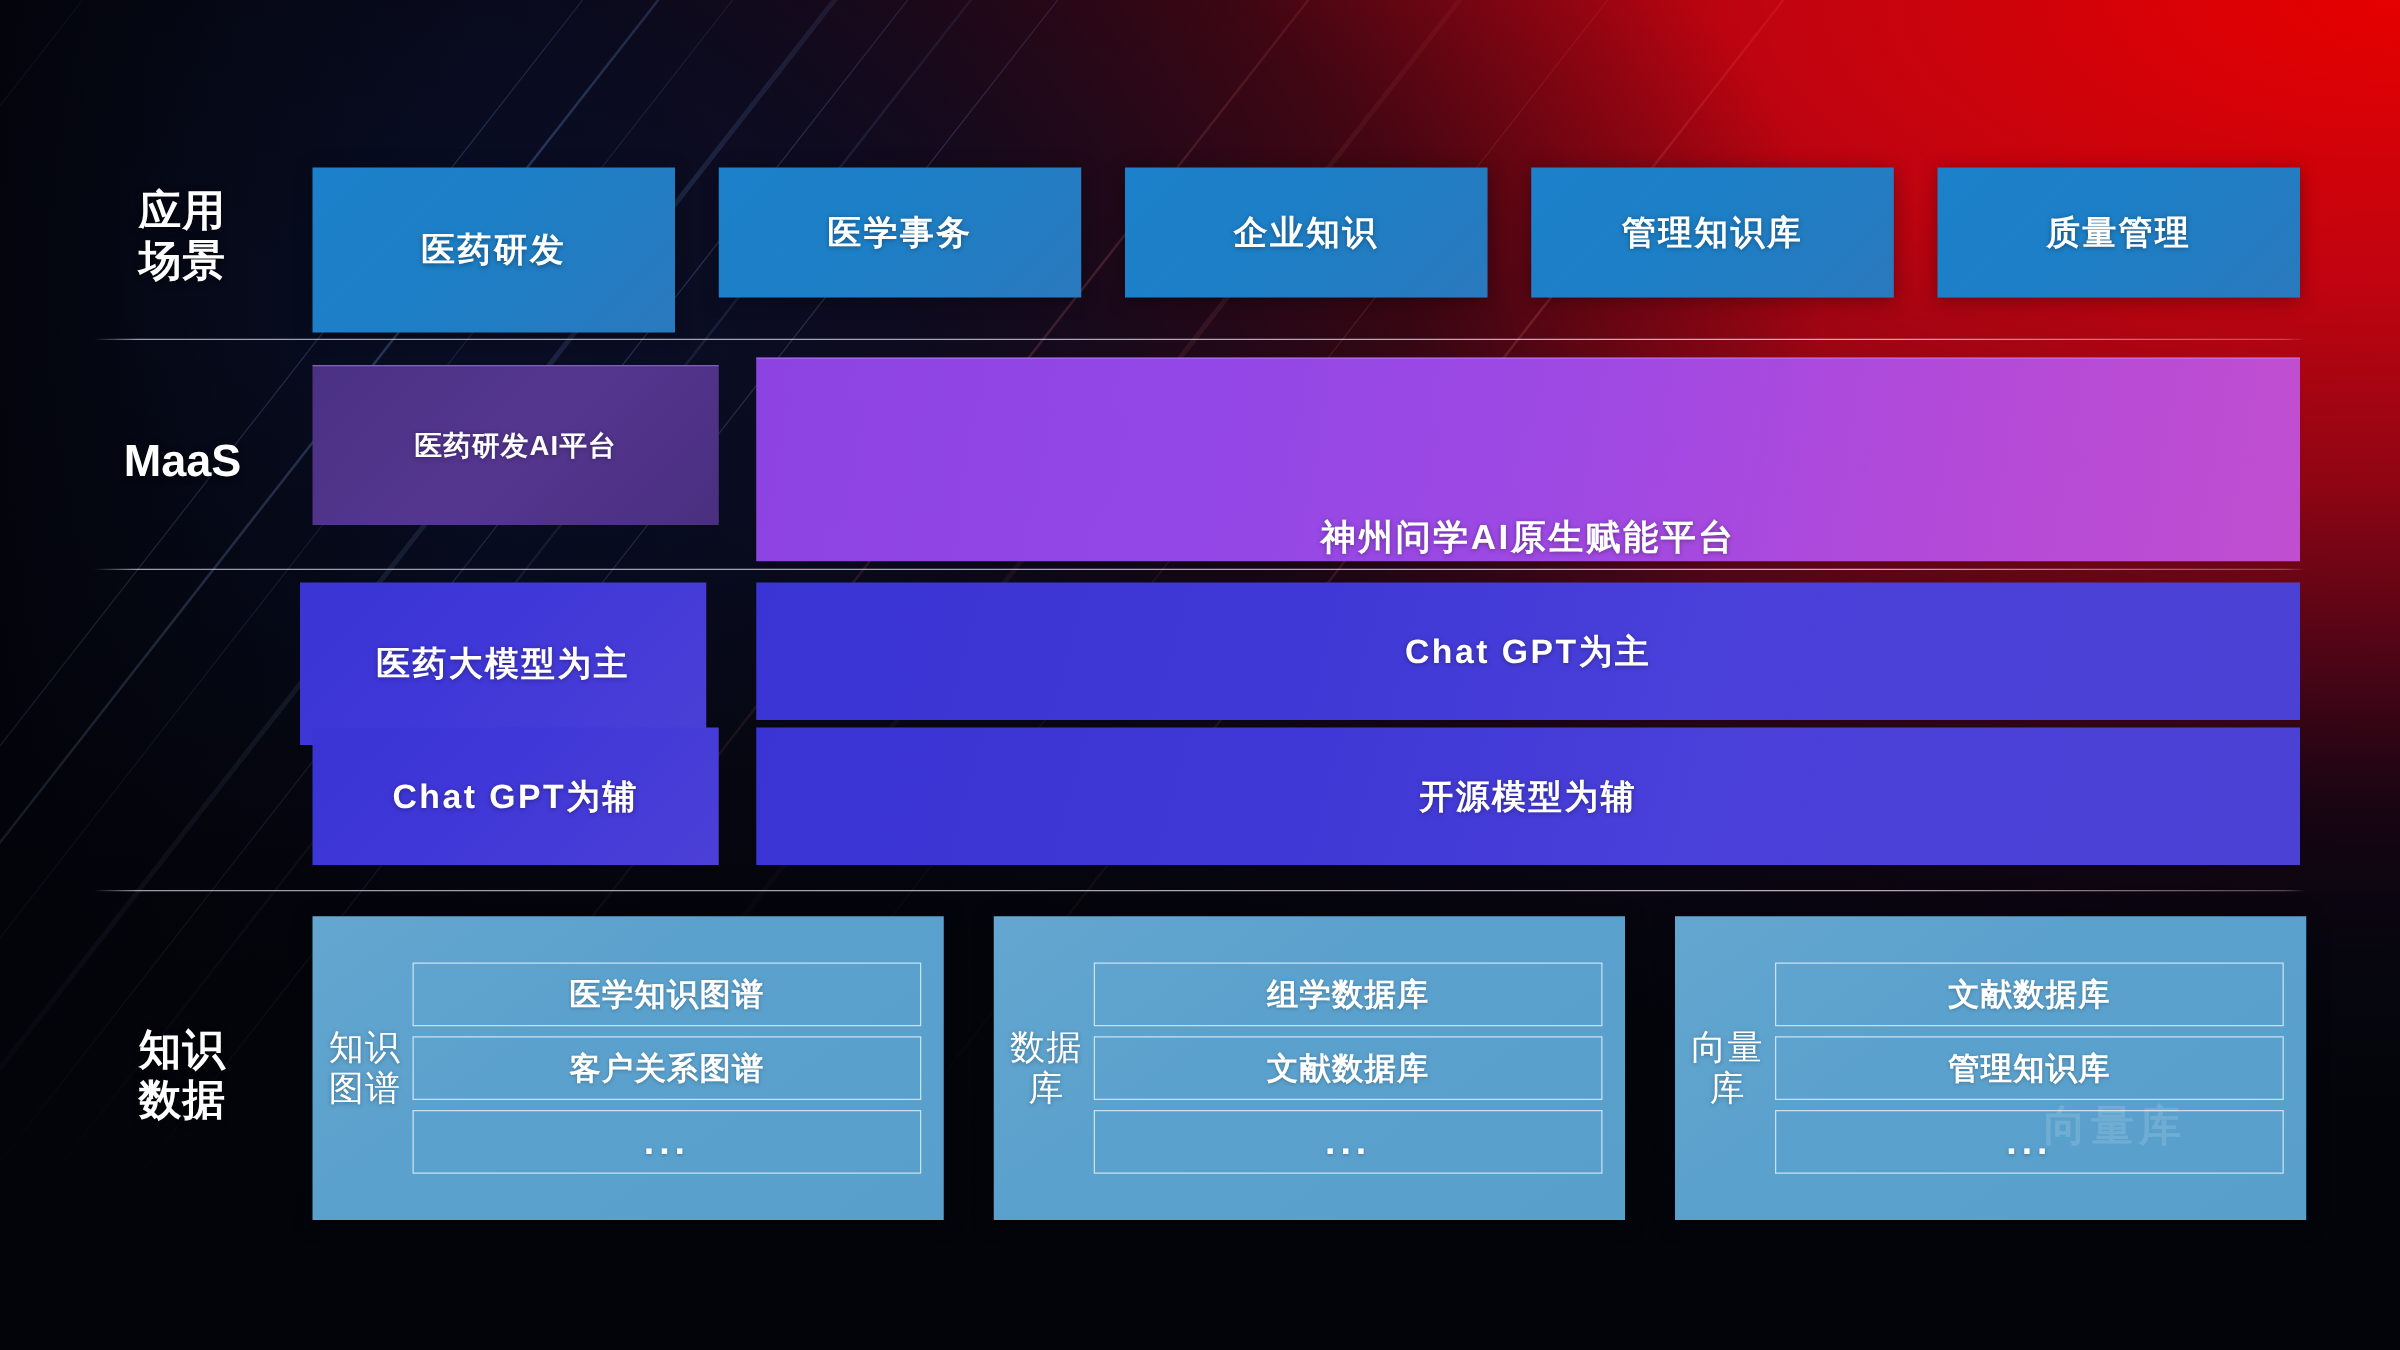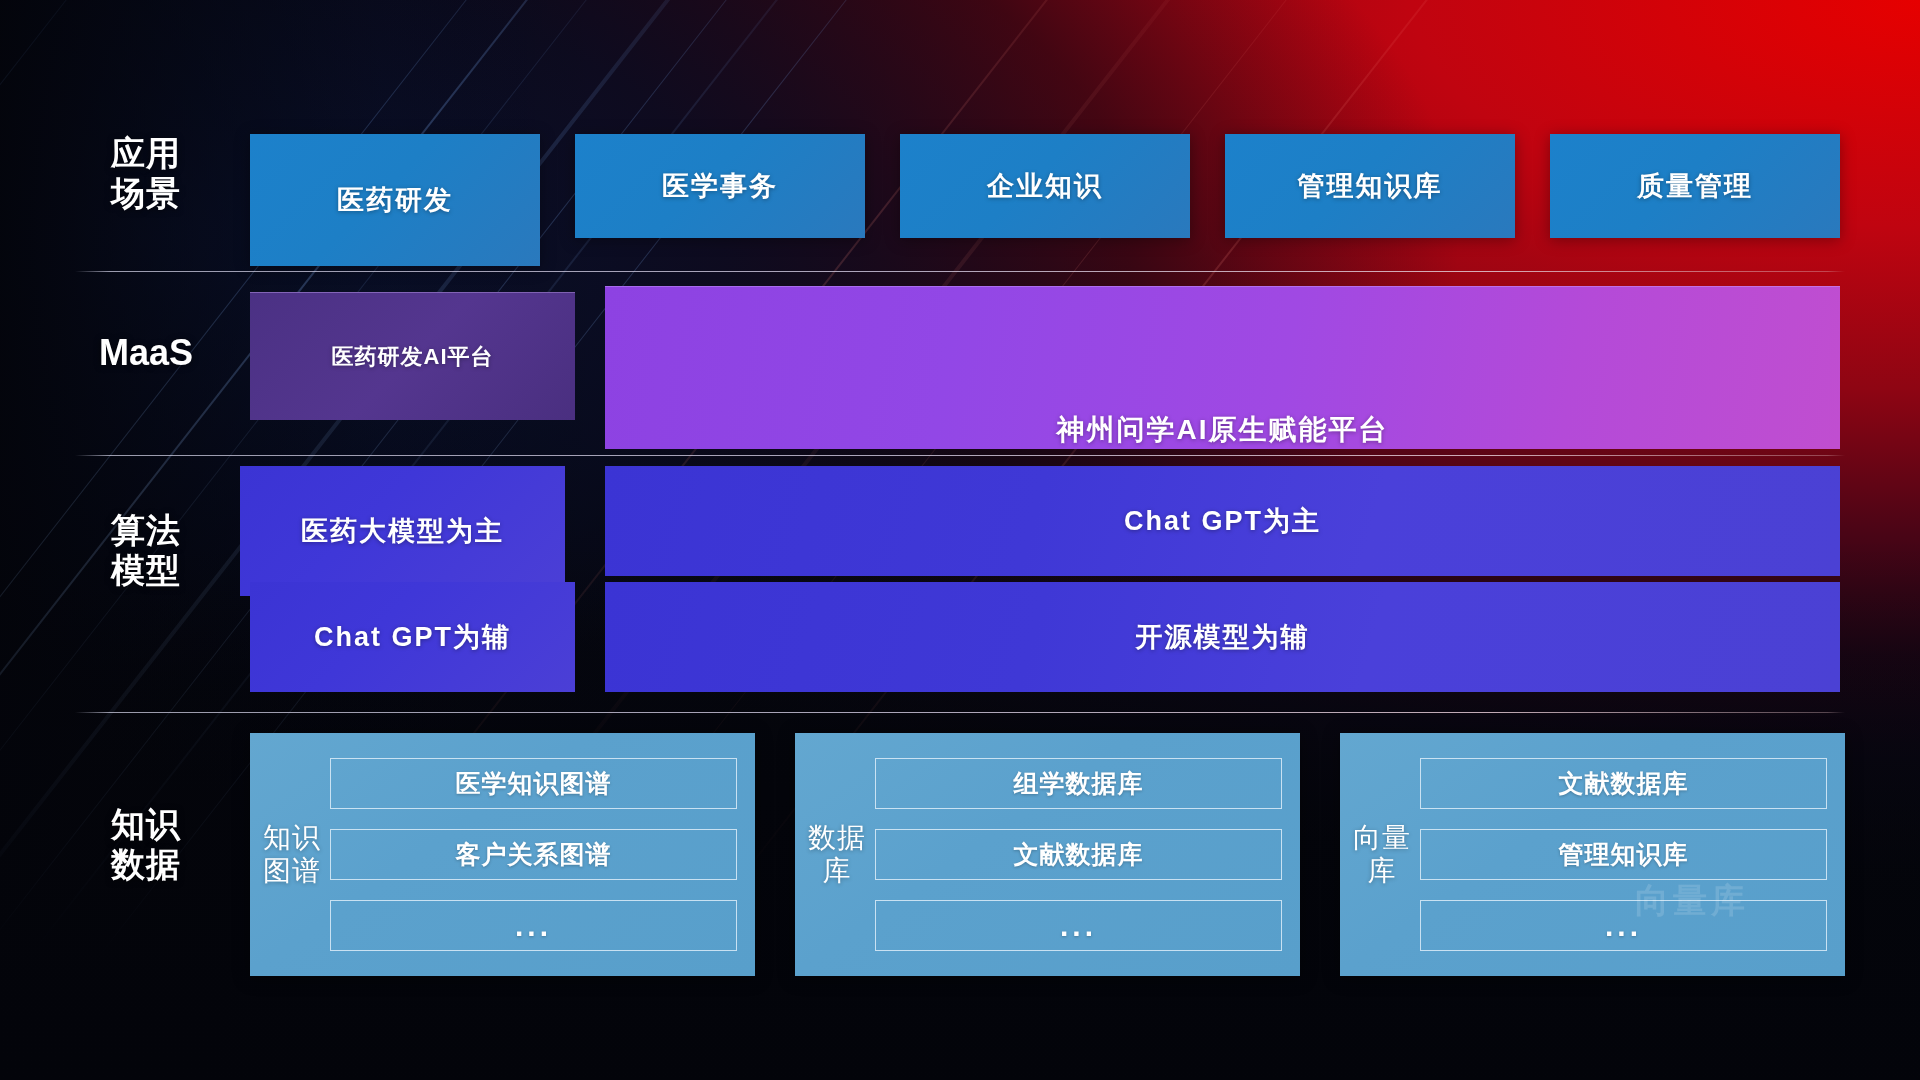--- a/index.html
+++ b/index.html
@@ -68,20 +68,21 @@
     position: absolute;
     left: 76px;
     width: 140px;
     color: #ffffff;
     font-weight: bold;
     text-align: center;
     line-height: 1.18;
     letter-spacing: 1px;
     text-shadow: 0 1px 6px rgba(0,0,0,0.65);
     white-space: pre-line;
+    margin-top: 16px;
   }
 
   .divider {
     position: absolute;
     left: 75px;
     width: 1770px;
     height: 1px;
     background: linear-gradient(to right, rgba(205,205,225,0.0) 0%, rgba(205,205,225,0.75) 2%, rgba(212,205,228,0.8) 45%, rgba(226,200,210,0.85) 80%, rgba(226,190,195,0.35) 99%, rgba(226,190,195,0) 100%);
   }
 
@@ -144,21 +145,21 @@
     text-align: center;
     line-height: 1.16;
     letter-spacing: 1px;
     text-shadow: 0 1px 4px rgba(0,0,0,0.3);
     padding-left: 12px;
   }
   .kpanel-items {
     flex: 1 1 auto;
     display: flex;
     flex-direction: column;
-    gap: 20px;
+    gap: 8px;
     padding: 0 18px 0 8px;
   }
   .kitem {
     height: 51px;
     border: 1px solid rgba(232,244,252,0.78);
     display: flex;
     align-items: center;
     justify-content: center;
     color: #ffffff;
     font-weight: bold;
@@ -232,22 +233,20 @@
 
   <div class="box maas-left" style="left:250px; top:292px; width:325px; height:128px;">
     <span>医药研发AI平台</span>
   </div>
   <div class="box maas-right" style="left:605px; top:286px; width:1235px; height:163px;align-items:flex-end;">
     <span>神州问学AI原生赋能平台</span>
   </div>
 
   <div class="divider" style="top:455px;"></div>
 
-  <div class="row-label" style="top:510px; font-size:34px;">算法
-模型</div>
 
   <div class="box alg" style="left:240px; top:466px; width:325px; height:130px;font-family:Liberation Serif, serif;">
     <span>医药大模型为主</span>
   </div>
   <div class="box alg wide" style="left:605px; top:466px; width:1235px; height:110px;">
     <span>Chat GPT为主</span>
   </div>
 
   <div class="box alg" style="left:250px; top:582px; width:325px; height:110px;">
     <span>Chat GPT为辅</span>

